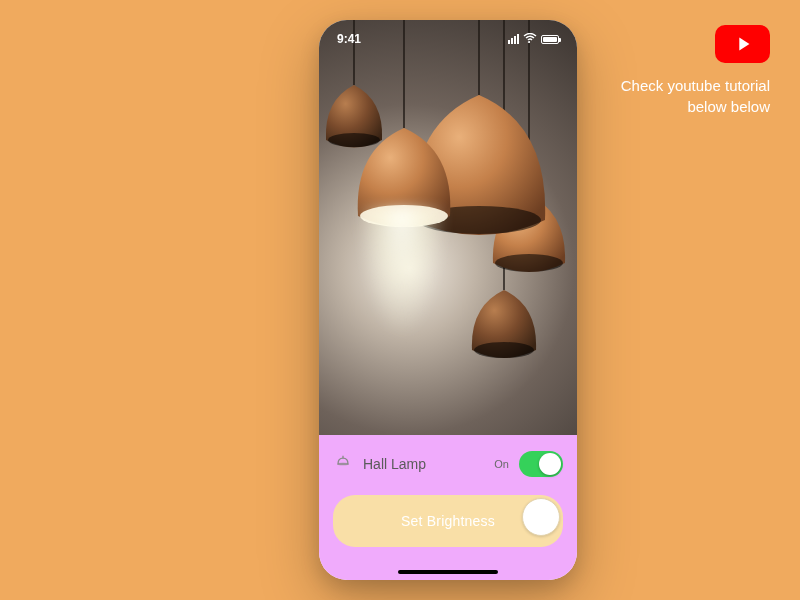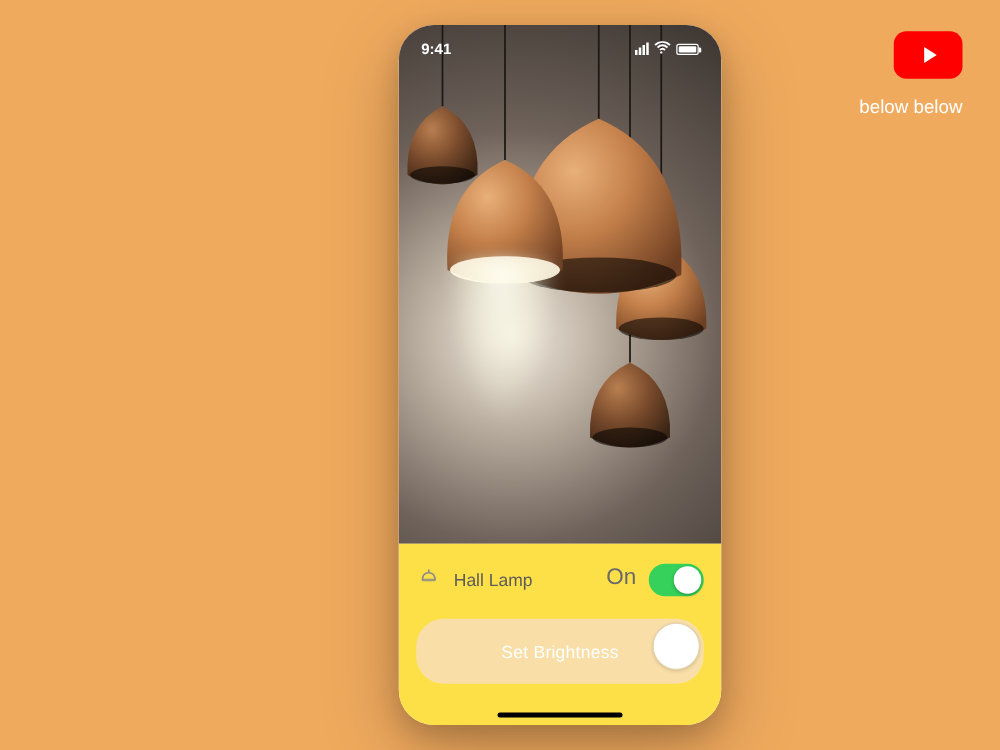--- a/index.html
+++ b/index.html
@@ -128,21 +128,21 @@
       background: radial-gradient(ellipse at 50% 0%, rgba(255,255,245,0.95) 0%, rgba(255,255,230,0.5) 35%, rgba(255,255,230,0) 70%);
       filter: blur(6px);
       pointer-events:none;
     }
 
     
     .panel {
       position:absolute;
       left:0; right:0; bottom:0;
       height: 145px;
-      background: #fde047;
+      background: #f0abfc;
       border-top-left-radius: 0;
       border-top-right-radius: 0;
       padding: 16px 14px 0;
     }
     .row {
       display:flex;
       align-items:center;
       justify-content:space-between;
       margin-bottom: 18px;
     }
@@ -155,24 +155,24 @@
     }
     .lamp-icon {
       width:20px; height:20px;
       display:inline-flex;
       align-items:center;
       justify-content:center;
       color:#8a8a8a;
     }
     .row-right {
       display:flex;
-      align-items:flex-start;
+      align-items:center;
       gap:10px;
       color:#6a6a6a;
-      font-size:18px;
+      font-size:11px;
     }
     .toggle {
       width: 44px;
       height: 26px;
       background: #35d15a;
       border-radius: 13px;
       position: relative;
     }
     .toggle .knob {
       position:absolute;
@@ -220,20 +220,21 @@
 </head>
 <body>
 
 <div class="yt-callout">
   <div class="yt-icon">
     <svg width="22" height="22" viewBox="0 0 24 24">
       <polygon points="8,5 19,12 8,19" fill="#ffffff"></polygon>
     </svg>
   </div>
   <div class="yt-text">
+    <div>Check youtube tutorial</div>
     <div>below below</div>
   </div>
 </div>
 
 <div class="phone">
 
   <div class="status-bar">
     <div>9:41</div>
     <div class="status-right">
       <span class="signal-bars">

